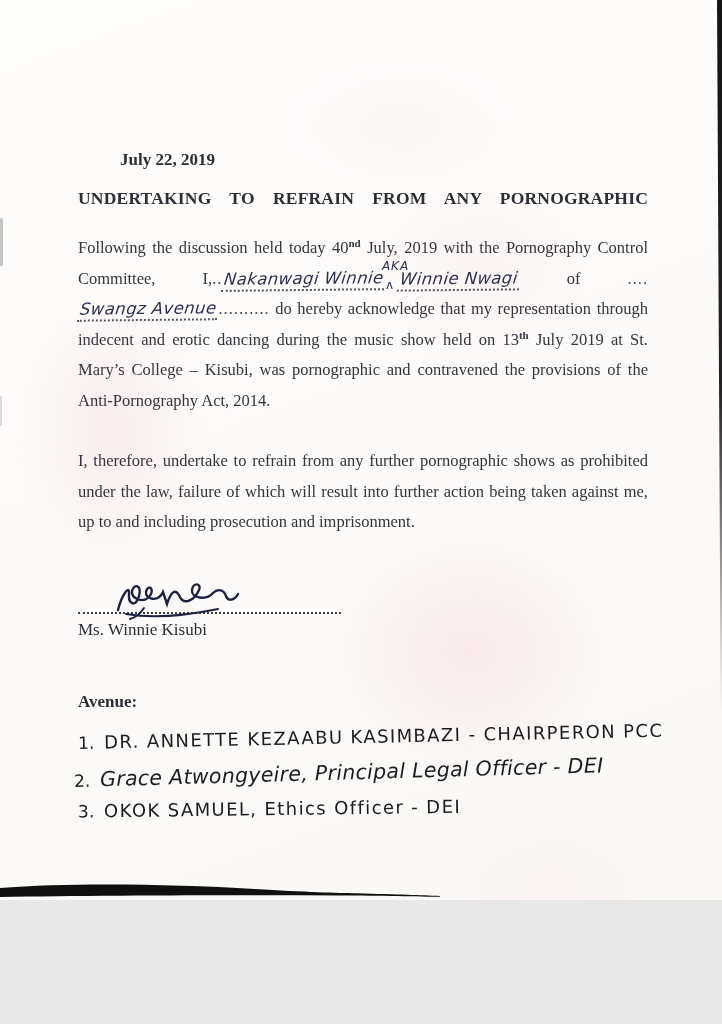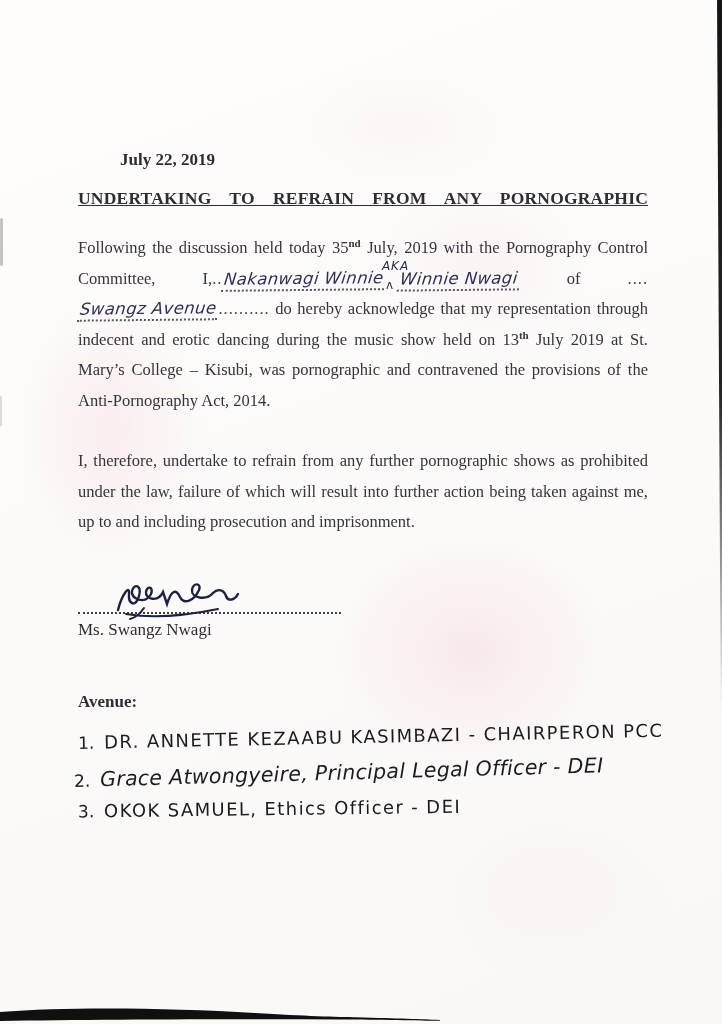--- a/index.html
+++ b/index.html
@@ -1,18 +1,18 @@
 <!DOCTYPE html>
 <html><head>
 <meta charset="utf-8">
 <style>
   html,body{margin:0;padding:0;background:#e8e8e8;}
   .page{
     position:relative;
-    width:722px;height:1024px;
+    width:722px;height:900px;
     margin:0 auto;
     background:linear-gradient(160deg,#fefdfc 0%,#fcfaf8 60%,#faf8f5 100%);
     overflow:hidden;
     font-family:"Liberation Serif",serif;
     color:#35343c;
   }
   
   .stain{position:absolute;border-radius:50%;pointer-events:none;}
   .stain.s1{left:15px;top:290px;width:190px;height:280px;background:radial-gradient(ellipse at center,rgba(236,186,196,.22),rgba(236,186,196,0) 70%);}
   .stain.s2{left:330px;top:530px;width:280px;height:240px;background:radial-gradient(ellipse at center,rgba(238,188,198,.28),rgba(238,188,198,0) 70%);}
@@ -24,21 +24,21 @@
     background:linear-gradient(to bottom,#141414 0%,#232323 55%,rgba(40,40,40,0) 100%);
     transform:rotate(-.3deg);transform-origin:top right;
   }
   .edge-left-a{position:absolute;left:0;top:218px;width:3px;height:48px;background:rgba(150,150,150,.55);border-radius:2px;}
   .edge-left-b{position:absolute;left:0;top:396px;width:2px;height:30px;background:rgba(170,170,170,.4);}
   .edge-bottom{position:absolute;left:0;bottom:0;filter:blur(.4px);}
   
   .content{position:absolute;left:78px;top:0;width:570px;}
   .date{margin-top:150px;padding-left:42px;font-weight:bold;font-size:17px;color:#2e2d35;}
   .title{margin-top:17px;font-weight:bold;font-size:17.5px;line-height:22px;color:#2e2d35;letter-spacing:.2px;}
-  .title .l1{text-align:justify;text-align-last:justify;text-decoration:underline;}
+  .title .l1{text-align:justify;text-align-last:justify;}
   .para{margin-top:24px;font-size:16.5px;line-height:30.5px;text-align:justify;text-align-last:left;}
   .para2{margin-top:30px;}
   sup{font-size:11px;line-height:0;font-weight:bold;}
   
   .hw{
     display:inline-block;
     font-family:"DejaVu Sans",sans-serif;
     font-style:italic;
     font-size:16.5px;
     color:#2c2f55;
@@ -87,32 +87,32 @@
   </svg>
 
   <div class="content">
 
     <div class="date">July 22, 2019</div>
 
     <div class="title">
       <div class="l1">UNDERTAKING TO REFRAIN FROM ANY PORNOGRAPHIC</div>
     </div>
 
-    <div class="para"><span>Following the discussion held today 35</span><sup>nd</sup><span> July, 2019 with the Pornography Control Committee, I,</span><span class="leader">..</span><span class="hw">Nakanwagi Winnie</span><span class="aka-wrap"><span class="aka-label">AKA</span><span class="aka-caret">ʌ</span></span><span class="hw">Winnie Nwagi</span><span> of</span>
+    <div class="para"><span>Following the discussion held today 40</span><sup>nd</sup><span> July, 2019 with the Pornography Control Committee, I,</span><span class="leader">..</span><span class="hw">Nakanwagi Winnie</span><span class="aka-wrap"><span class="aka-label">AKA</span><span class="aka-caret">ʌ</span></span><span class="hw">Winnie Nwagi</span><span> of</span>
       <span class="leader">....</span><span class="hw">Swangz Avenue</span><span class="leader">..........</span><span> do hereby acknowledge that my representation through indecent and erotic dancing during the music show held on 13</span><sup>th</sup><span> July 2019 at St. Mary’s College – Kisubi, was pornographic and contravened the provisions of the Anti-Pornography Act, 2014.</span></div>
 
     <div class="para para2">I, therefore, undertake to refrain from any further pornographic shows as prohibited under the law, failure of which will result into further action being taken against me, up to and including prosecution and imprisonment.</div>
 
     <div class="sig-block">
       <div class="sig-line"></div>
       <svg class="sig-scribble" width="150" height="44" viewBox="0 0 150 44">
         <path d="M4 32 C8 16, 16 6, 15 16 C14 26, 22 30, 25 18 C28 7, 20 5, 18 13 C16 21, 32 27, 37 16 C40 9, 33 7, 32 14 C31 21, 44 25, 49 14 L53 26 C57 13, 62 10, 66 19 C70 27, 80 23, 85 12 C88 5, 79 4, 78 12 C77 20, 92 23, 99 15 C104 10, 110 12, 112 18 C114 24, 121 22, 124 16" fill="none" stroke="#1d2142" stroke-width="2.4" stroke-linecap="round"></path>
         <path d="M12 36 C40 41, 70 38, 104 31 M30 30 C26 36, 20 40, 16 41" fill="none" stroke="#1d2142" stroke-width="2" stroke-linecap="round"></path>
       </svg>
-      <div class="sig-name">Ms. Swangz Nwagi</div>
+      <div class="sig-name">Ms. Winnie Kisubi</div>
     </div>
 
     <div class="present">Avenue:</div>
 
     <div class="attendees">
       <div class="att-row r1">
         <span class="att-num">1.</span><span class="att-caps">DR. ANNETTE KEZAABU KASIMBAZI - CHAIRPERON PCC</span>
       </div>
       <div class="att-row r2">
         <span class="att-num">2.</span><span class="att-cursive">Grace Atwongyeire, Principal Legal Officer - DEI</span>

